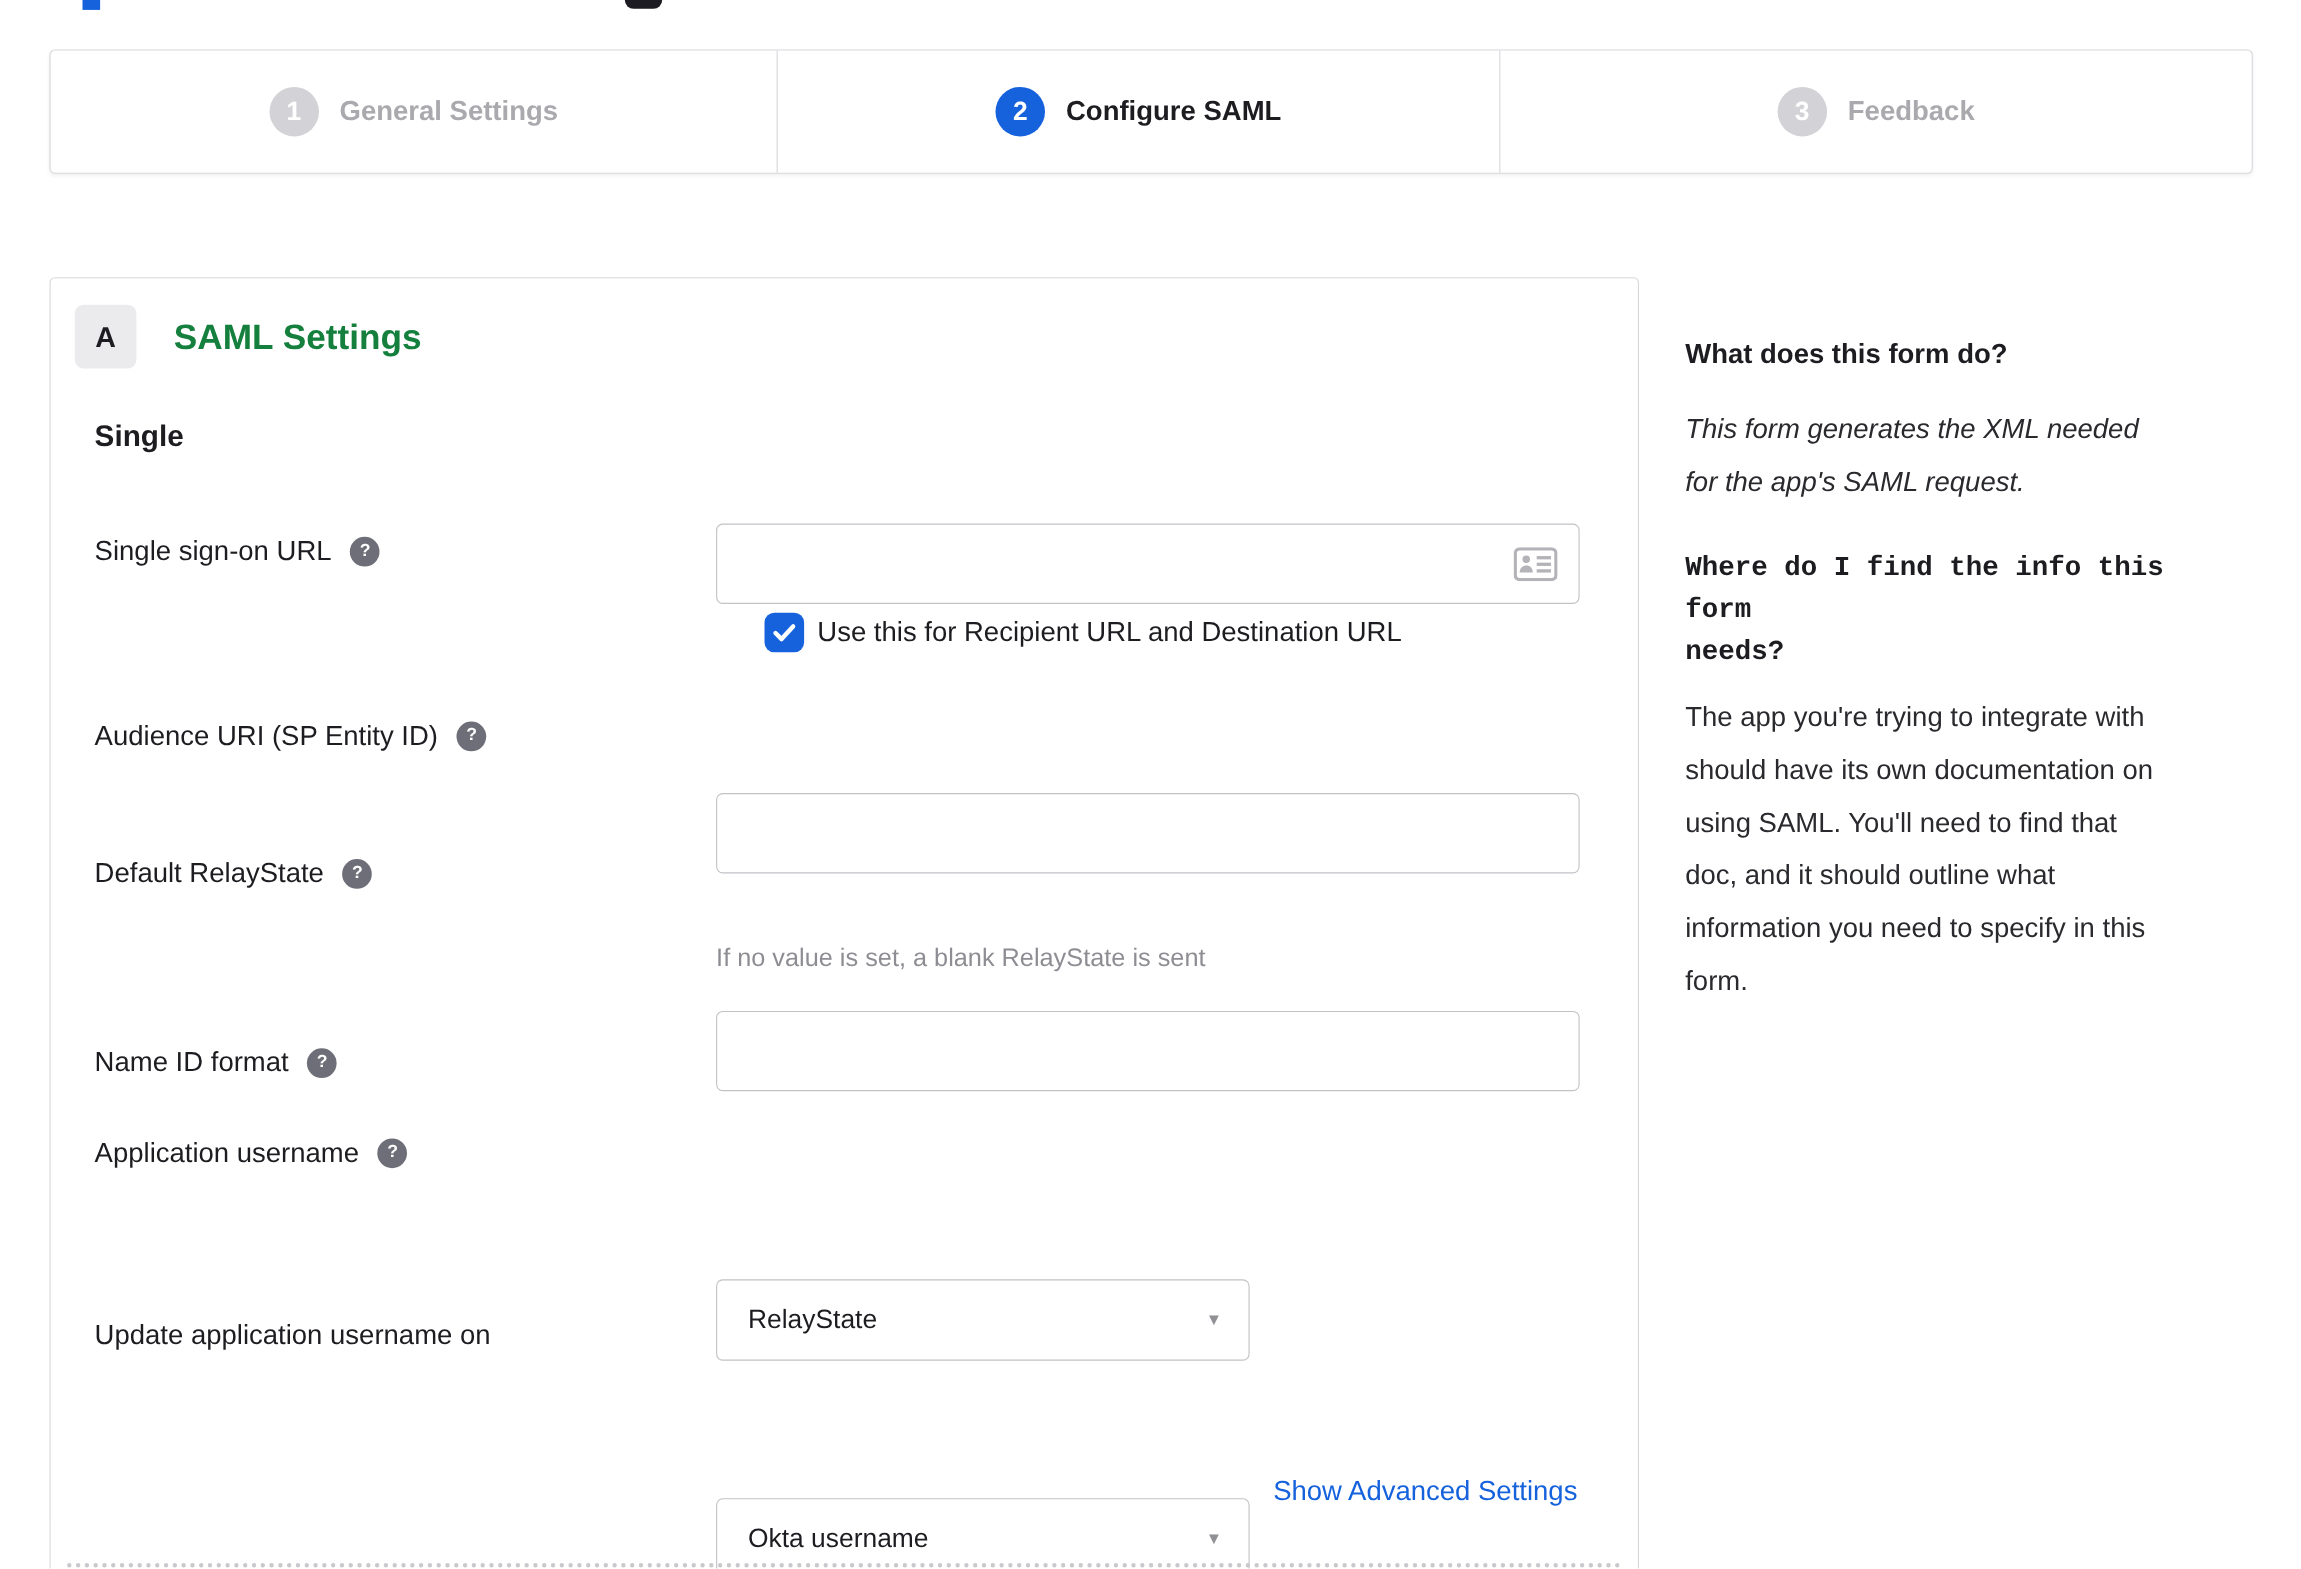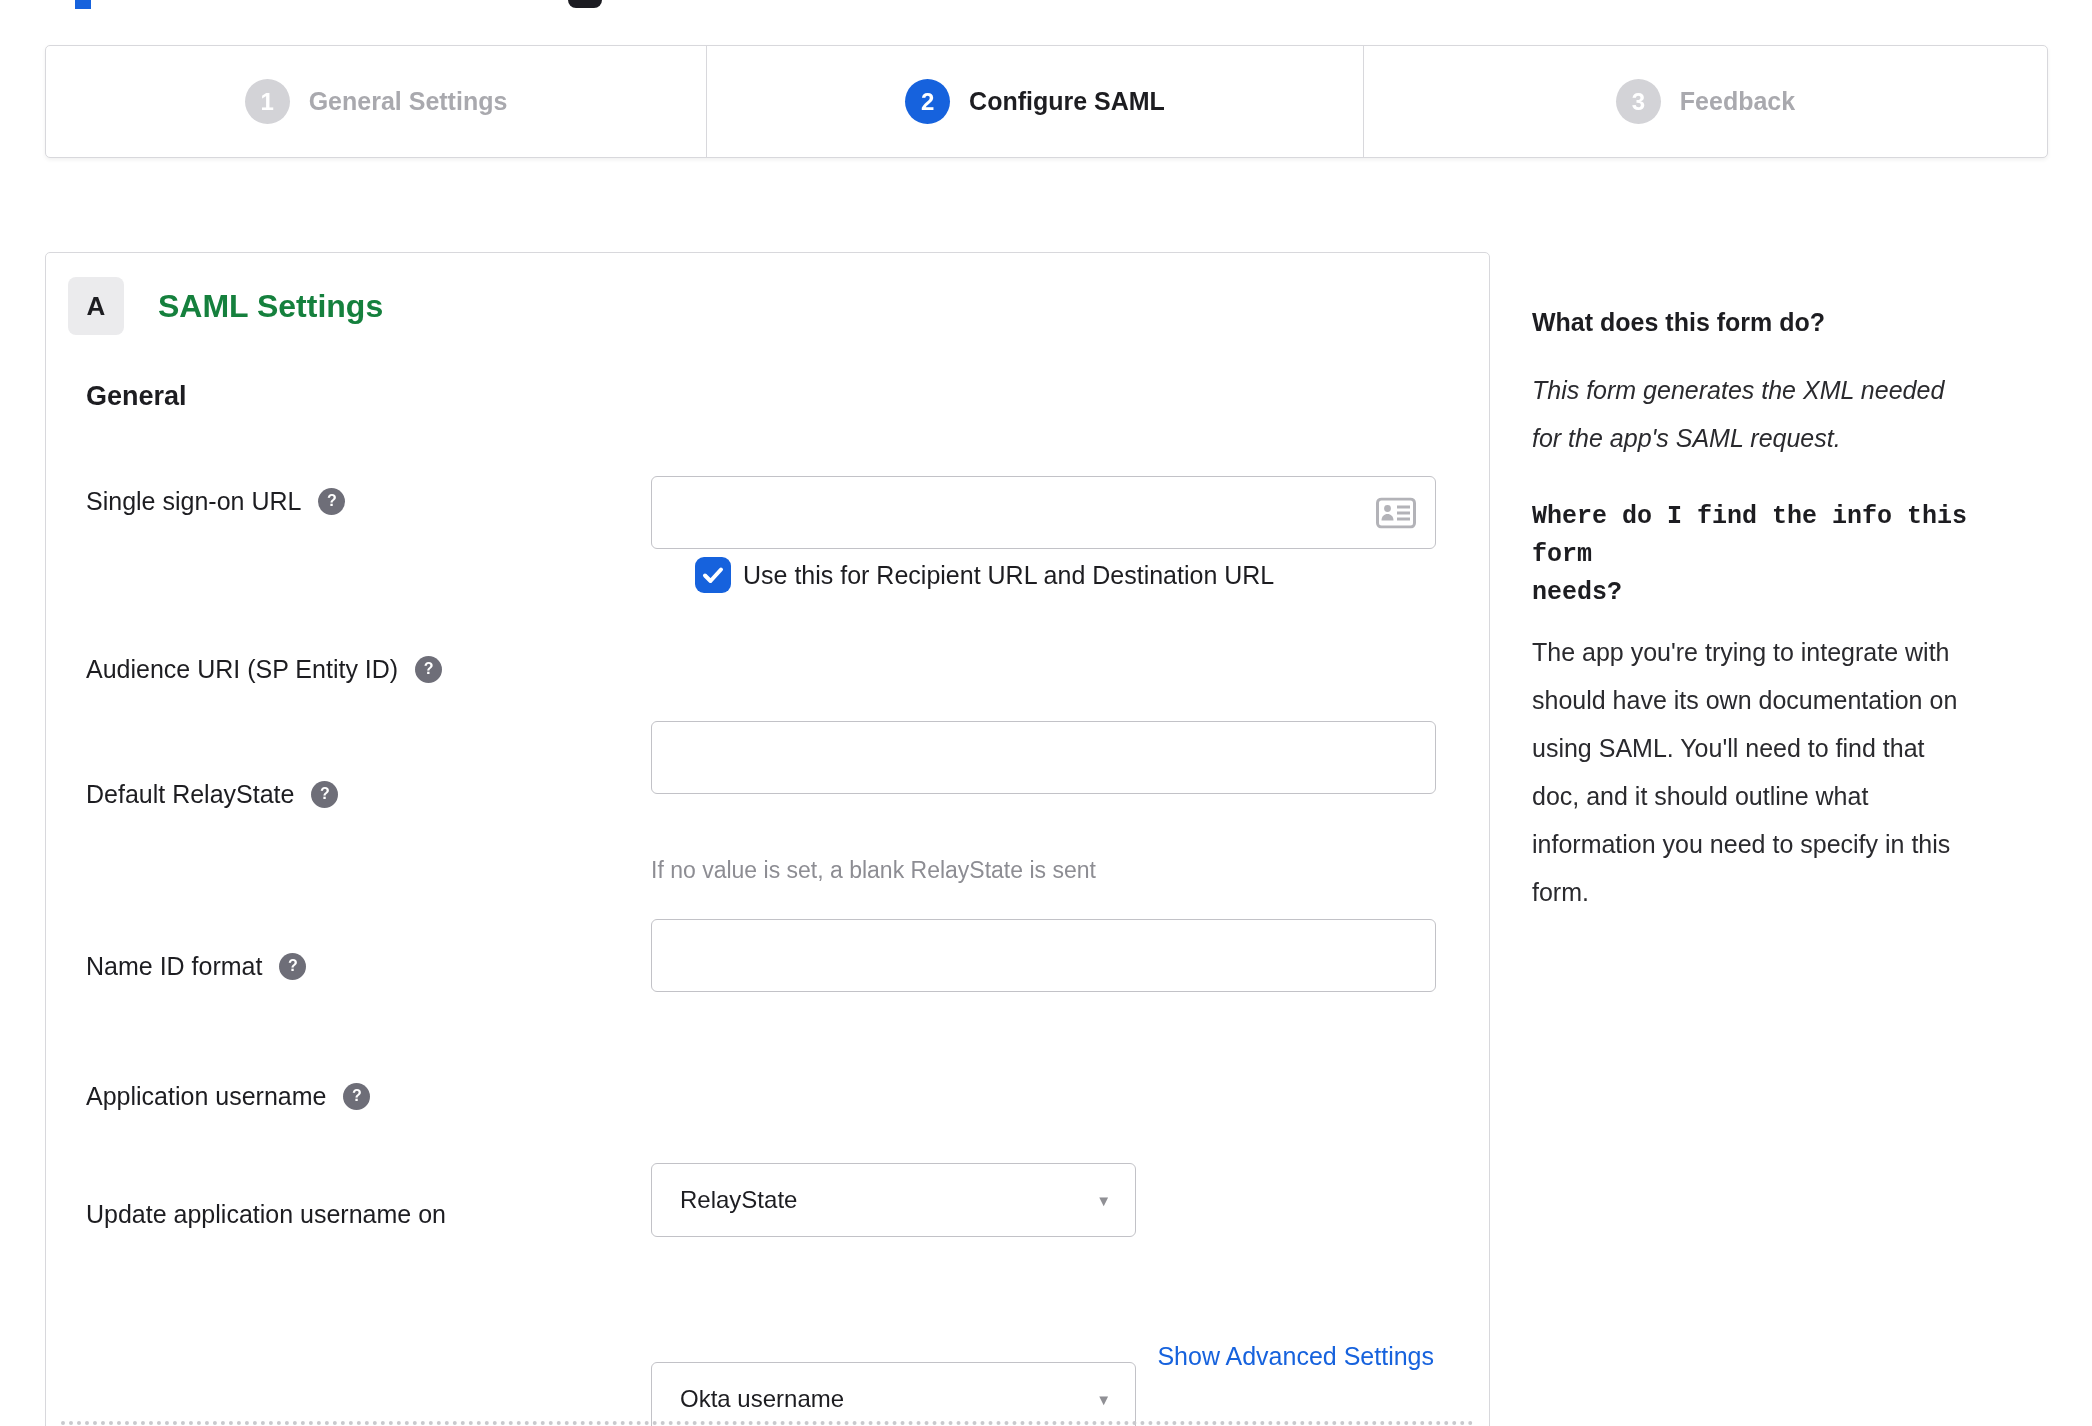--- a/index.html
+++ b/index.html
@@ -129,21 +129,21 @@
   </div>
 </div>
 
 <div class="card">
 
   <div class="card-header">
     <div class="section-badge">A</div>
     <div class="panel-title">SAML Settings</div>
   </div>
 
-  <div class="section-heading">General</div>
+  <div class="section-heading">Single</div>
 
   <div class="form-label" style="top:230px">
     <span>Single sign-on URL</span>
     <span class="help-icon">?</span>
   </div>
   <div class="ctl input-wrap" style="top:223px">
     <input class="text-input" type="text" value="" style="">
     <svg class="addressbook-icon" width="40" height="31" viewBox="0 0 40 31">
       <rect x="1.5" y="1.5" width="37" height="28" rx="4" fill="none" stroke="#b3b3b8" stroke-width="3"></rect>
       <circle cx="11.5" cy="11" r="3.4" fill="#b3b3b8"></circle>
@@ -181,21 +181,21 @@
 
   <div class="form-label" style="top:695px">
     <span>Name ID format</span>
     <span class="help-icon">?</span>
   </div>
   <div class="ctl select" style="top:691px">
     <span>RelayState</span>
     <span class="caret">▼</span>
   </div>
 
-  <div class="form-label" style="top:825px">
+  <div class="form-label" style="top:777px">
     <span>Application username</span>
     <span class="help-icon">?</span>
   </div>
   <div class="ctl select" style="top:816px">
     <span>Okta username</span>
     <span class="caret">▼</span>
   </div>
 
   <div class="form-label" style="top:943px">
     <span>Update application username on</span>

